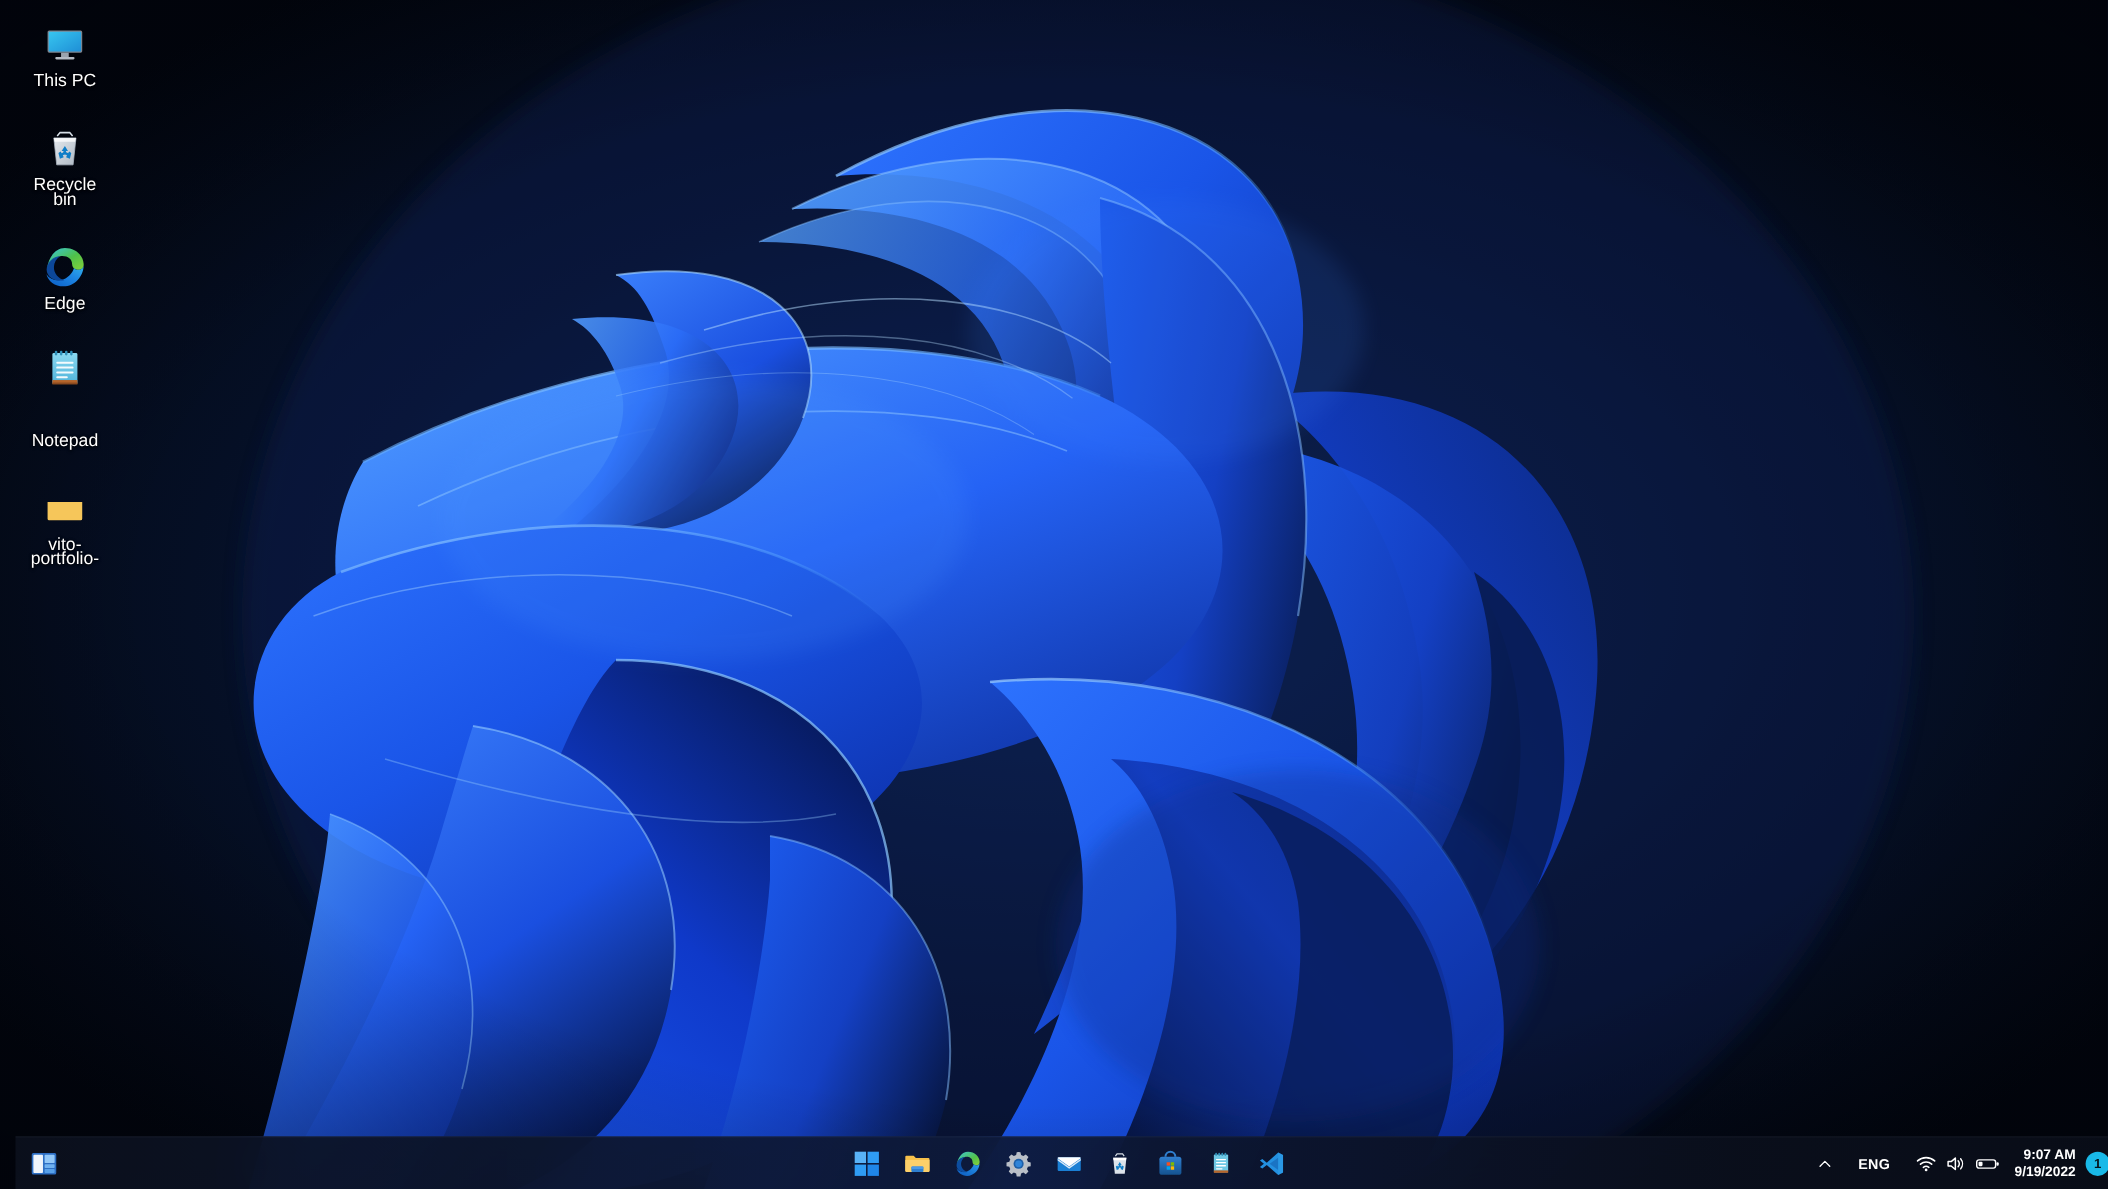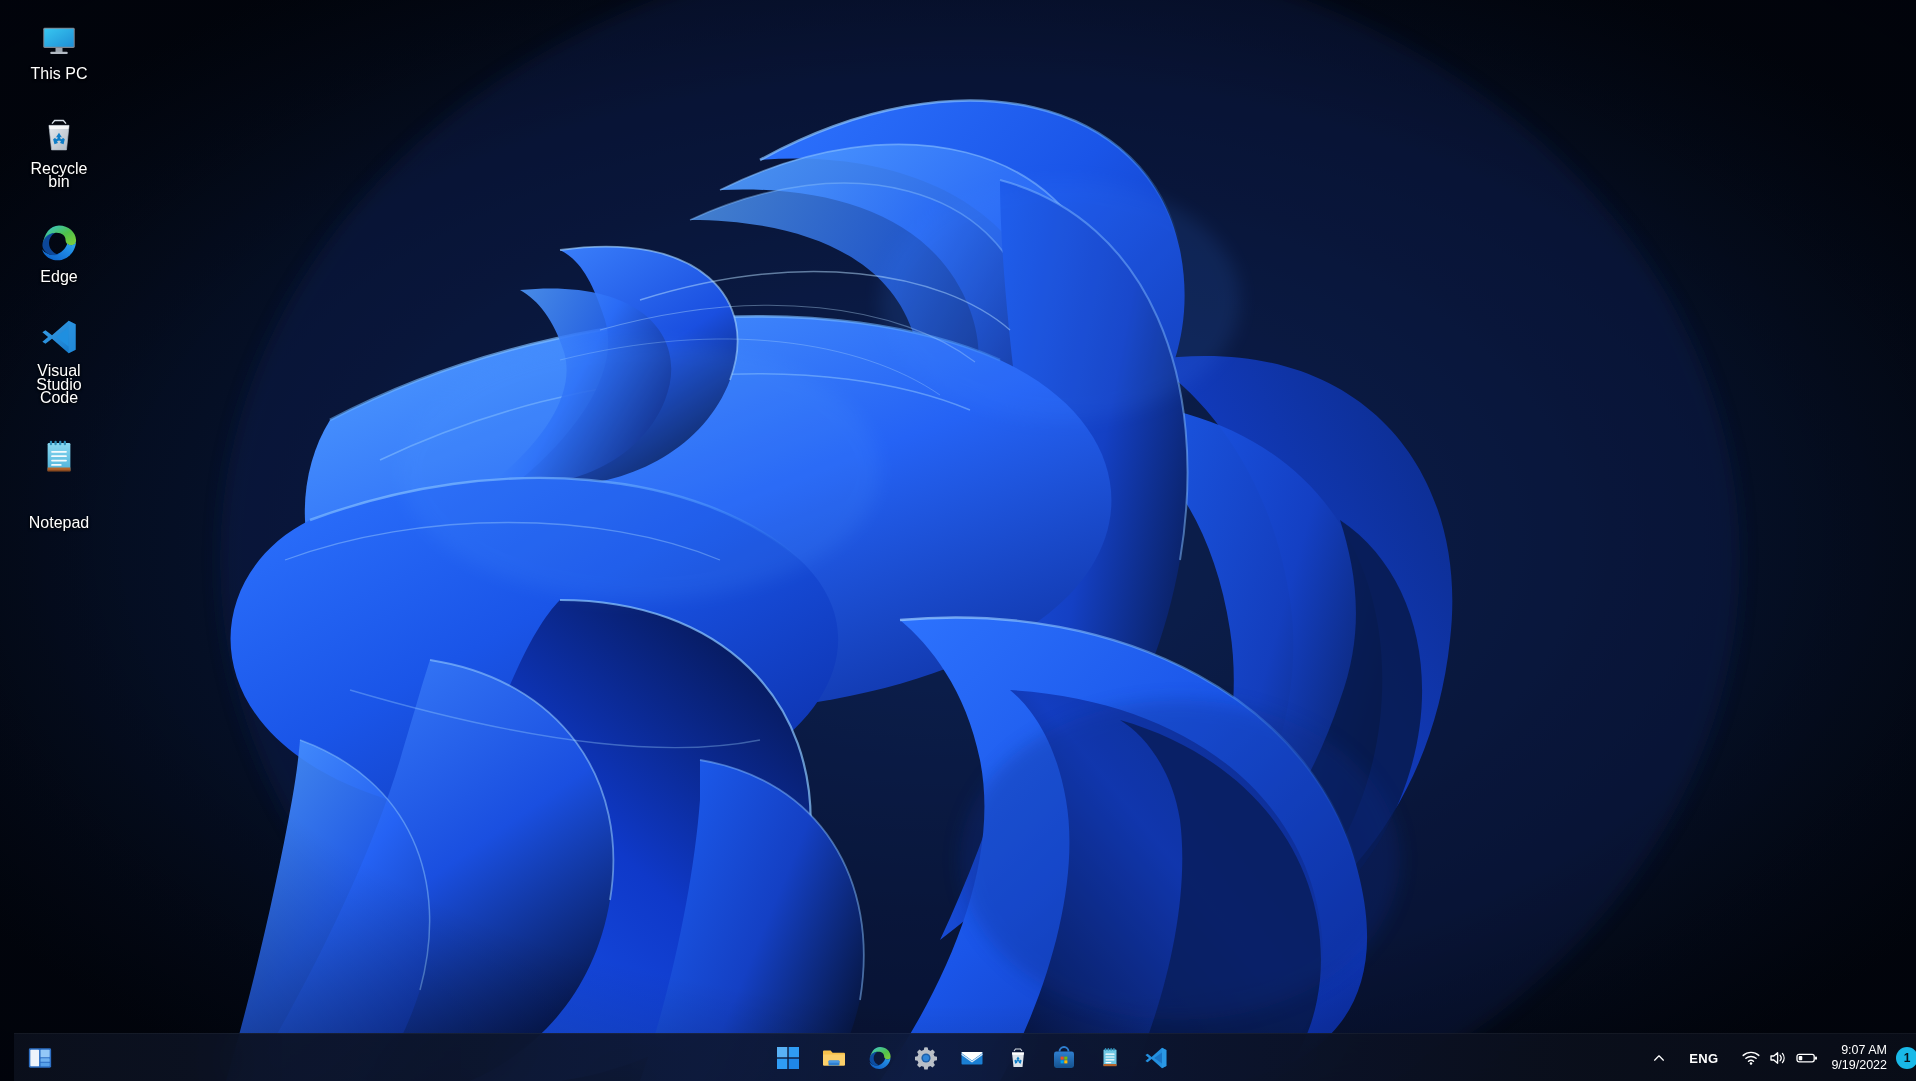--- a/index.html
+++ b/index.html
@@ -150,20 +150,21 @@
     padding:0 9px;
   }
   #tray-clock {
     display:flex; flex-direction:column;
     align-items:flex-end; justify-content:center;
     color:#ffffff;
     font-size:12.5px;
     line-height:15px;
     padding:0 9px 0 4px;
     text-align:right;
+    font-weight:bold;
   }
   #tray-badge {
     width:22px; height:22px;
     border-radius:50%;
     background:#19b9e8;
     color:#05131c;
     font-size:12px;
     font-weight:700;
     display:flex; align-items:center; justify-content:center;
     margin-right:4px;
@@ -380,37 +381,20 @@
           <path d="M43.5 21.5 C43.5 33.5 34 43.8 22.5 43.8 C13.5 43.8 6.5 38.5 4.8 31.2
                    C8.2 36.2 14 38.2 19.5 37.2 C27 35.8 31.8 30 33.5 24.6
                    C34.5 26 36 26.5 38 26.5 C41.3 26.5 43.4 24.6 43.5 21.5 Z" fill="url(#edgeBlue)"></path>
           <path d="M5 26.5 C5.2 18.5 11.5 12.6 19.2 12.5 C15 15 12.8 19 12.6 23.5
                    C12.3 30.5 17.5 36 23.5 37.4 C14.5 39.6 5.4 34.8 5 26.5 Z" fill="#0d4fa8" opacity="0.9"></path>
         </svg>
       </span>
       <span class="lbl">Edge</span>
     </div>
 
-    <div class="desk-icon g3">
-      <span class="glyph">
-        <svg viewBox="0 0 48 48">
-          <defs>
-              <linearGradient id="vscG" x1="0%" y1="0%" x2="100%" y2="100%">
-            <stop offset="0%" stop-color="#3aa0e8"></stop>
-                <stop offset="100%" stop-color="#1277c9"></stop>
-          </linearGradient>
-            </defs>
-          <path d="M35 5.5 L43 9.5 L43 38.5 L35 42.5 L16 26 L8.5 31.8 L5 29.5 L11.5 24 L5 18.5 L8.5 16.2 L16 22 Z" fill="url(#vscG)"></path>
-          <path d="M35 13.5 L35 34.5 L21 24 Z" fill="#0b1220" opacity="0.0"></path>
-          <path d="M35 13.2 L20.6 24 L35 34.8 Z" fill="#1f8fe0"></path>
-          <path d="M35 5.5 L43 9.5 L43 38.5 L35 42.5 Z" fill="#2b96e4" opacity="0.55"></path>
-        </svg>
-      </span>
-      <span class="lbl">Visual Studio Code</span>
-    </div>
 
     <div class="desk-icon g4">
       <span class="glyph">
         <svg viewBox="0 0 48 48">
           <defs>
               <linearGradient id="npG" x1="0%" y1="0%" x2="0%" y2="100%">
             <stop offset="0%" stop-color="#8ad8f0"></stop>
                 <stop offset="100%" stop-color="#4fb3da"></stop>
           </linearGradient>
             </defs>
@@ -428,20 +412,30 @@
             <rect x="15" y="22" width="18" height="2.1" rx="1"></rect>
             <rect x="15" y="27" width="18" height="2.1" rx="1"></rect>
             <rect x="15" y="32" width="12" height="2.1" rx="1"></rect>
           </g>
         </svg>
       </span>
       <span class="lbl">Notepad</span>
     </div>
 
 
+    <div class="desk-icon g6">
+      <span class="glyph">
+        <svg viewBox="0 0 48 48">
+          <path d="M6 13.5 a1.6 1.6 0 0 1 1.6-1.6 H18 l3.4 3.6 H40.4 a1.6 1.6 0 0 1 1.6 1.6 V35
+                   a1.6 1.6 0 0 1 -1.6 1.6 H7.6 A1.6 1.6 0 0 1 6 35 Z" fill="url(#fldG)"></path>
+          <path d="M6 17.6 H42 V35 a1.6 1.6 0 0 1 -1.6 1.6 H7.6 A1.6 1.6 0 0 1 6 35 Z" fill="#f6c65a"></path>
+        </svg>
+      </span>
+      <span class="lbl">vito-portfolio-</span>
+    </div>
 
   </div>
 
   <div id="taskbar">
 
     <div id="widgets-btn">
       <span>
         <svg viewBox="0 0 28 28">
           <rect x="2" y="3.5" width="24" height="21" rx="1.6" fill="#2d6fc4"></rect>
           <rect x="3.6" y="5.1" width="9.4" height="17.8" rx="0.9" fill="#eef4fb"></rect>

